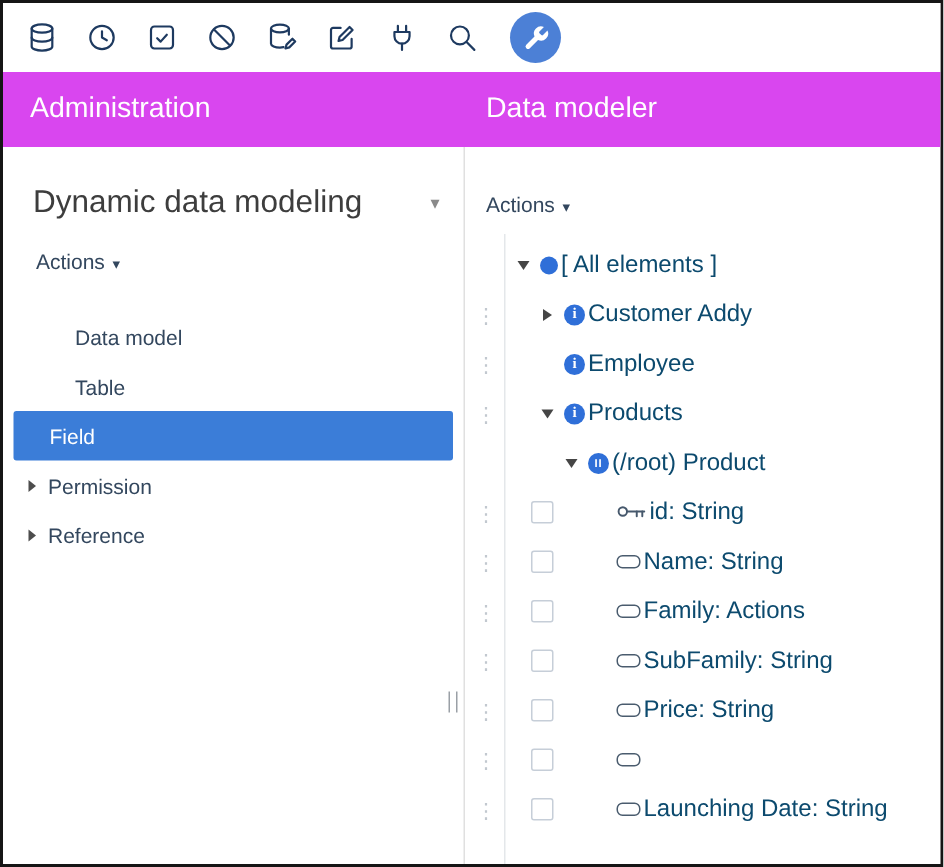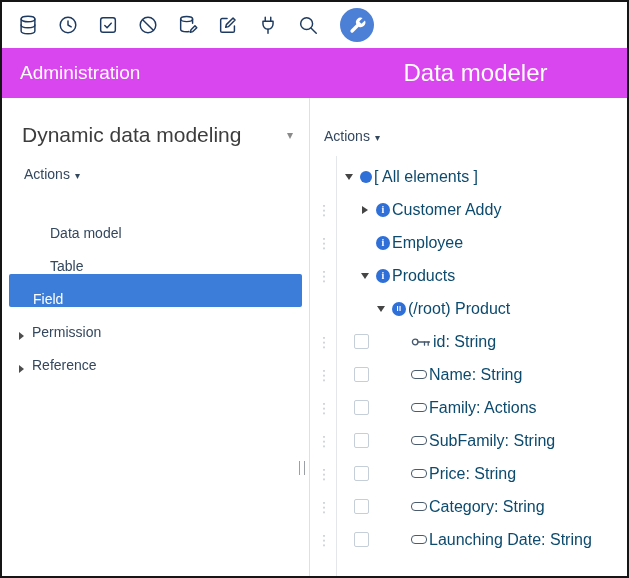--- a/index.html
+++ b/index.html
@@ -13,33 +13,33 @@
   .toolbar { height:46px; display:flex; align-items:center; padding-left:14px; background:#fff; flex:0 0 auto; }
   .tb { width:24px; height:24px; margin-right:16px; display:flex; align-items:center; justify-content:center; cursor:pointer; }
   .tb svg { width:22px; height:22px; stroke:#1e3a60; fill:none; stroke-width:1.6; stroke-linecap:round; stroke-linejoin:round; }
   .tb-active { width:34px; height:34px; border-radius:50%; background:#4c80d6; display:flex;
                align-items:center; justify-content:center; margin-left:4px; cursor:pointer; flex:0 0 auto; }
   .tb-active svg { width:19px; height:19px; fill:#fff; stroke:none; }
 
   
   .hdr { height:50px; background:#d946ef; display:flex; color:#fff; flex:0 0 auto; }
   .hdr-left { width:308px; display:flex; align-items:center; padding-left:18px; font-size:19px; }
-  .hdr-right { flex:1; display:flex; align-items:center; padding-left:14px; font-size:24px;justify-content:center; }
+  .hdr-right { flex:1; display:flex; align-items:center; padding-left:14px; font-size:19px; }
 
   
   .main { flex:1; display:flex; min-height:0; }
 
   .left-panel { width:308px; border-right:1px solid #e0e0e0; position:relative; padding-top:22px; flex:0 0 auto; }
   .lp-title-row { display:flex; align-items:center; padding:0 16px 0 20px; height:30px; }
   .lp-title { font-size:21px; color:#3d3d3d; }
   .lp-title-caret { margin-left:auto; color:#8a8a8a; font-size:12px; cursor:pointer; }
   .lp-actions { margin:16px 0 0 22px; font-size:14px; color:#33475e; cursor:pointer; }
   .caret { font-size:10px; margin-left:5px; color:inherit; }
   .lp-items { margin-top:26px; }
-  .lp-item { height:33px; display:flex; align-items:flex-end; font-size:14px; color:#33475e; padding-left:48px; cursor:pointer; }
+  .lp-item { height:33px; display:flex; align-items:center; font-size:14px; color:#33475e; padding-left:48px; cursor:pointer; }
   .lp-item.expandable { padding-left:17px; }
   .lp-item.expandable .arrow-right { margin-right:8px; }
   .arrow-right span { display:block; width:0; height:0; border-top:4px solid transparent;
                       border-bottom:4px solid transparent; border-left:5px solid #4d4d4d; }
   .lp-item.selected { background:#3b7dd8; color:#fff; margin:0 7px; padding-left:24px; border-radius:2px; }
   .splitter-grip { position:absolute; right:4px; top:363px; width:6px; height:14px;
                    border-left:1px solid #9aa0a6; border-right:1px solid #9aa0a6; cursor:col-resize; }
 
   .right-panel { flex:1; position:relative; padding-top:30px; display:flex; flex-direction:column; min-height:0; }
   .rp-actions { margin-left:14px; font-size:14px; color:#33475e; cursor:pointer; flex:0 0 auto; }
@@ -265,21 +265,20 @@
             <span class="cbx"></span>
             <span class="fspacer"></span>
             <span class="t-field"></span>
             <span class="t-label">Price: String</span>
           </div>
           <div class="t-row">
             <span class="handle">⋮</span>
             <span class="cbx"></span>
             <span class="fspacer"></span>
             <span class="t-field"></span>
-            <span class="t-label">Category: String</span>
           </div>
           <div class="t-row">
             <span class="handle">⋮</span>
             <span class="cbx"></span>
             <span class="fspacer"></span>
             <span class="t-field"></span>
             <span class="t-label">Launching Date: String</span>
           </div>
         </div>
     </div>

